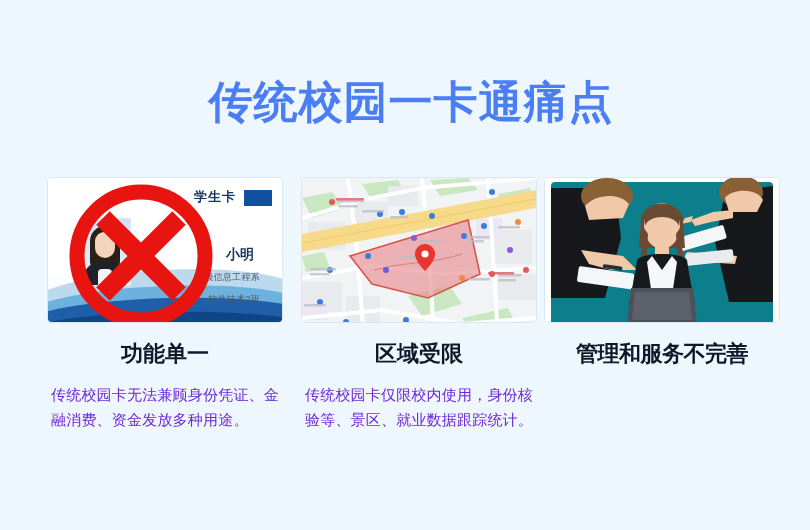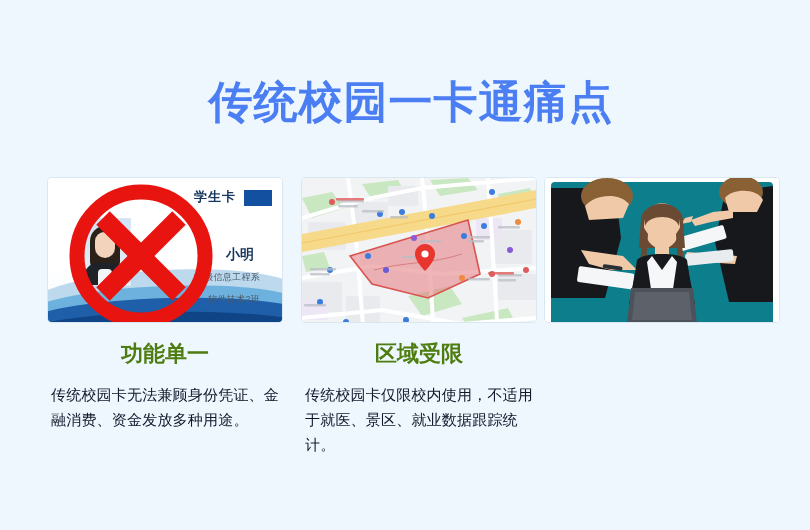--- a/index.html
+++ b/index.html
@@ -62,30 +62,30 @@
     position: relative;
     background: #ffffff;
     box-shadow: 0 0 0 1px rgba(190,210,225,0.45);
   }
 
   .col-heading {
     margin-top: 18px;
     font-size: 22px;
     line-height: 28px;
     font-weight: bold;
-    color: #4d7c0f;
+    color: #0f172a;
     text-align: right;
     white-space: nowrap;
   }
   .col-body {
     margin-top: 14px;
     width: 228px;
     font-size: 15px;
     line-height: 25px;
-    color: #0f172a;
+    color: #6d28d9;
     text-align: left;
     letter-spacing: 0.2px;
   }
   .col-3 .col-heading { letter-spacing: -0.5px; }
 
   
   .idcard {
     position: absolute;
     inset: 0;
     background: linear-gradient(180deg,#ffffff 0%,#ffffff 62%,#f3f8fd 100%);
@@ -342,21 +342,21 @@
 
             <g>
               <path d="M123 66 C128.5 66 133 70.5 133 76 C133 83.5 123 93 123 93 C123 93 113 83.5 113 76 C113 70.5 117.5 66 123 66 Z" fill="#e8352e"></path>
               <circle cx="123" cy="76" r="3.6" fill="#ffffff"></circle>
             </g>
           </svg>
         </div>
       </div>
 
       <div class="col-heading">区域受限</div>
-      <div class="col-body">传统校园卡仅限校内使用，不适用于就医、景区、就业数据跟踪统计。</div>
+      <div class="col-body">传统校园卡仅限校内使用，身份核验等、景区、就业数据跟踪统计。</div>
     </div>
 
     <div class="col col-3">
       <div class="thumb">
         <div class="office">
           <svg viewBox="0 0 234 160" width="234" height="160">
             <rect x="0" y="0" width="234" height="160" fill="#ffffff"></rect>
             <rect x="6" y="4" width="222" height="152" rx="4" fill="#0c7e8c"></rect>
 
             <g>
@@ -397,16 +397,17 @@
               <path d="M86 110 L148 110 L152 146 L82 146 Z" fill="#4d525a"></path>
               <path d="M90 114 L144 114 L147 142 L87 142 Z" fill="#5c616a"></path>
               <rect x="74" y="145" width="86" height="6" rx="2" fill="#3b4047"></rect>
             </g>
 
             <rect x="6" y="146" width="222" height="10" fill="#c8a882"></rect>
           </svg>
         </div>
       </div>
 
+      <div class="col-heading">管理和服务不完善</div>
     </div>
 
   </div>
 </div>
 
 </body></html>

